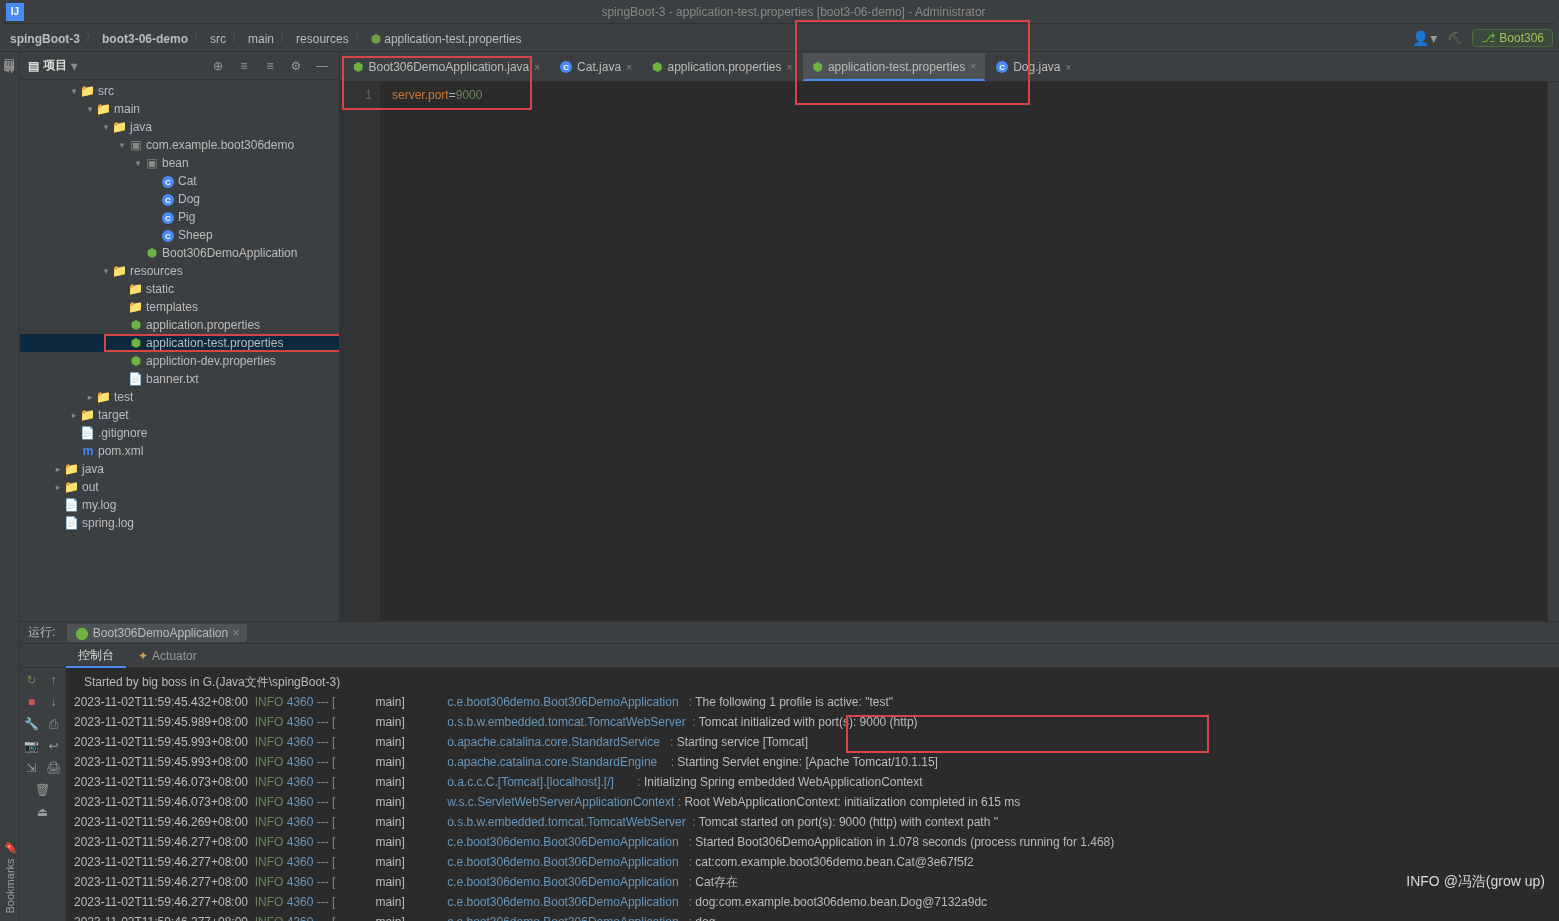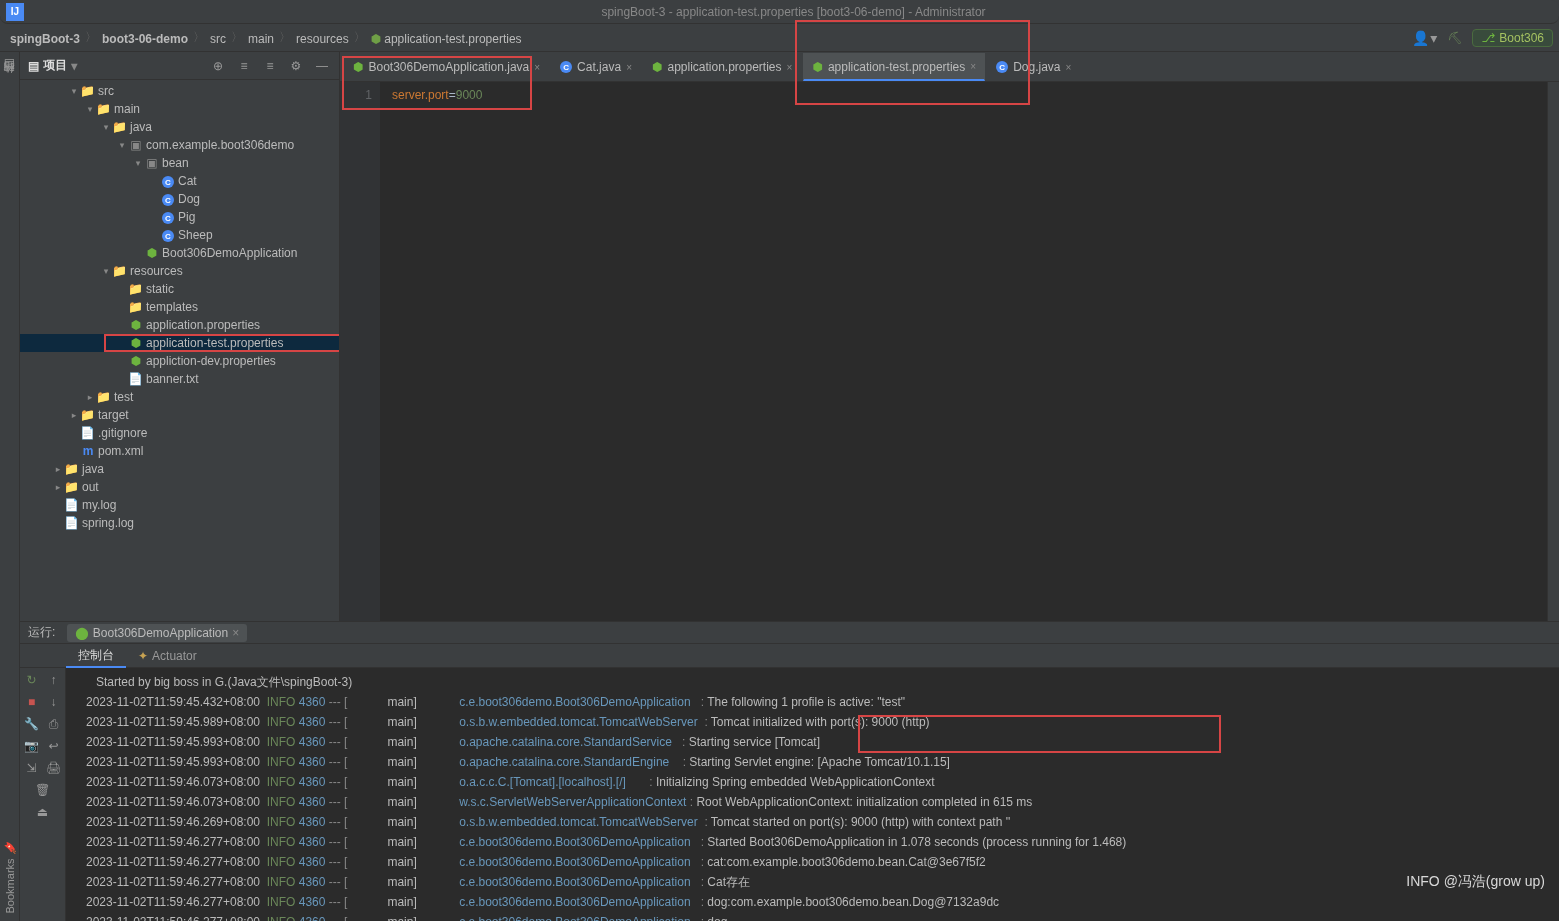--- a/index.html
+++ b/index.html
@@ -50,21 +50,21 @@
 .run-panel{ height:300px; border-top:1px solid #323232; background:#2b2b2b; display:flex; flex-direction:column; position:absolute; bottom:0; left:20px; right:0;}
 .run-header{ height:22px; background:#3c3f41; display:flex; align-items:center; padding:0 8px; gap:12px; border-bottom:1px solid #323232;}
 .run-header .run-conf{ background:#4e5254; padding:2px 8px; border-radius:3px; display:flex; align-items:center; gap:4px; color:#bbb;}
 .run-tabs{ height:24px; background:#3c3f41; display:flex; align-items:center; border-bottom:1px solid #323232;}
 .run-tabs .rtab{ padding:0 12px; height:24px; line-height:24px; color:#999; display:flex; align-items:center; gap:4px;}
 .run-tabs .rtab.active{ border-bottom:2px solid #4a8af4; color:#ddd;}
 .run-body{ flex:1; display:flex; min-height:0;}
 .run-gutter{ width:46px; background:#3c3f41; display:flex; flex-direction:column; align-items:center; padding-top:4px; gap:6px; border-right:1px solid #323232;}
 .rg-row{ display:flex; gap:6px;}
 .rg-ico{ width:16px; height:16px; display:flex; align-items:center; justify-content:center; color:#999; font-size:12px;}
-.console{ flex:1; font-family:Consolas,monospace; font-size:12px; padding:4px 20px; overflow:hidden; white-space:pre; color:#bbb; line-height:20px;}
+.console{ flex:1; font-family:Consolas,monospace; font-size:12px; padding:4px 8px; overflow:hidden; white-space:pre; color:#bbb; line-height:20px;}
 .ts{ color:#bbb;}
 .info{ color:#6a8759;}
 .pid{ color:#6897bb;}
 .dash{ color:#888;}
 .thr{ color:#bbb;}
 .logger{ color:#6897bb;margin-left:39px;}
 .msg{ color:#bbb;}
 .watermark{ position:absolute; right:14px; bottom:30px; color:#d9d9d9; font-size:14px; z-index:100;}
 .user-icon{ color:#999; font-size:14px;}
 </style>

